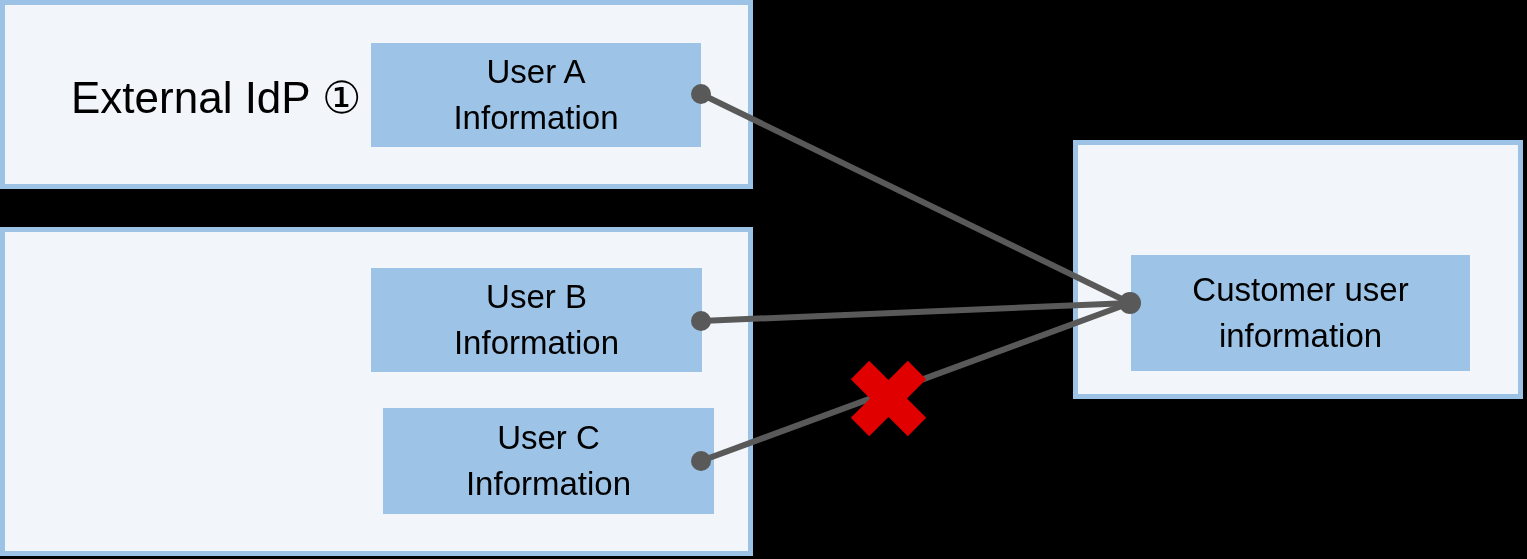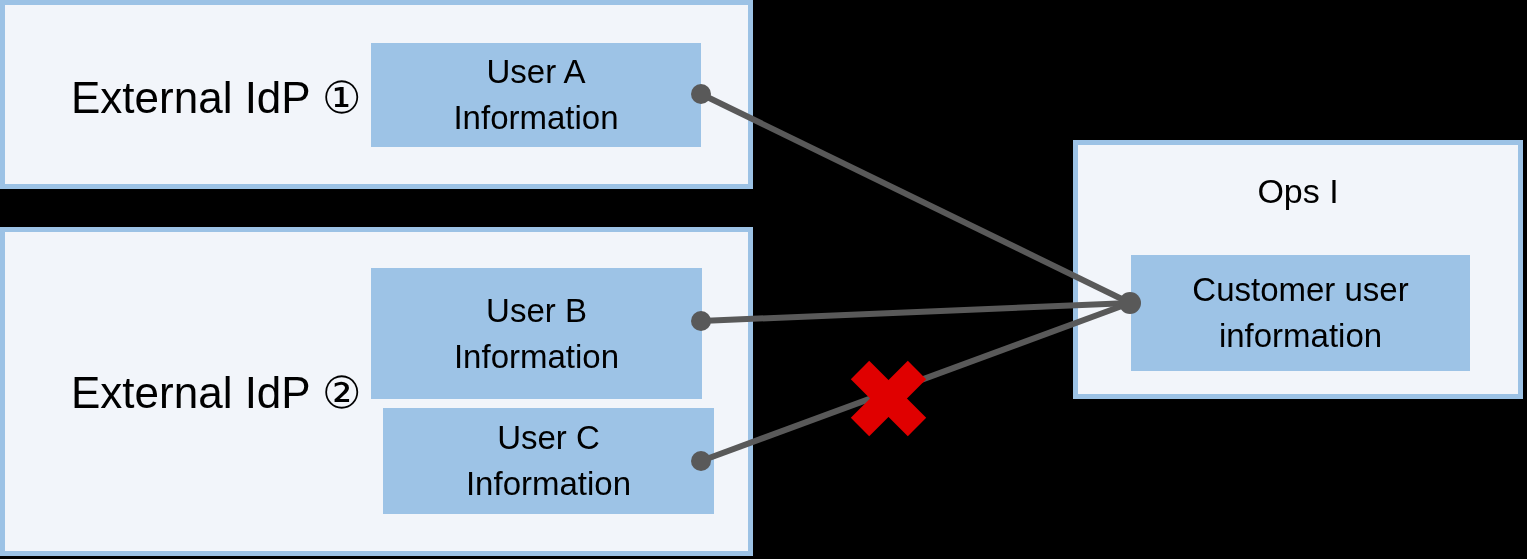--- a/index.html
+++ b/index.html
@@ -52,31 +52,29 @@
 </style>
 </head>
 <body>
 
 <div class="canvas">
 
   <div class="group" style="left:0; top:0; width:753px; height:189px;"></div>
   <div class="group-label" style="left:71px; top:97px;">External IdP ①</div>
 
   <div class="group" style="left:0; top:227px; width:753px; height:329px;"></div>
-  <div class="group-label" style="left:71px; top:392px;">External IdP ②</div>
 
   <div class="group" style="left:1073px; top:140px; width:450px; height:259px;"></div>
-  <div class="ops-title" style="left:1073px; top:172px; width:450px;">Ops I</div>
 
   <div class="node" style="left:371px; top:43px; width:330px; height:104px;">
     <span>User A</span>
     <span>Information</span>
   </div>
 
-  <div class="node" style="left:371px; top:268px; width:331px; height:131px;">
+  <div class="node" style="left:371px; top:268px; width:331px; height:104px;">
     <span>User B</span>
     <span>Information</span>
   </div>
 
   <div class="node" style="left:371px; top:408px; width:331px; height:106px;margin-left:12px;">
     <span>User C</span>
     <span>Information</span>
   </div>
 
   <div class="node" style="left:1131px; top:255px; width:339px; height:116px;">

